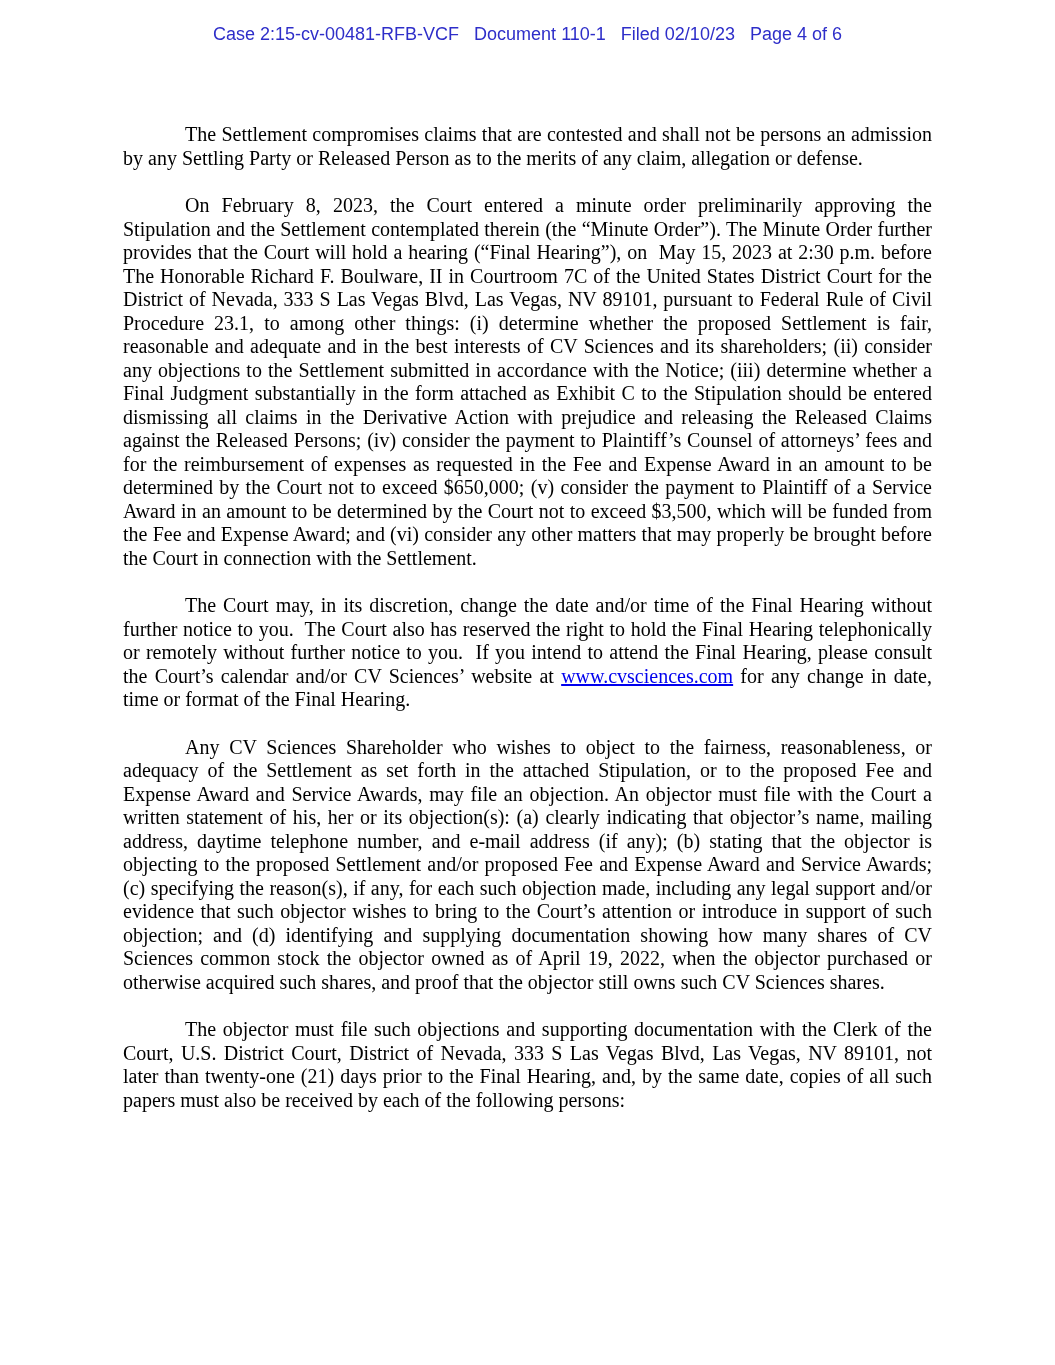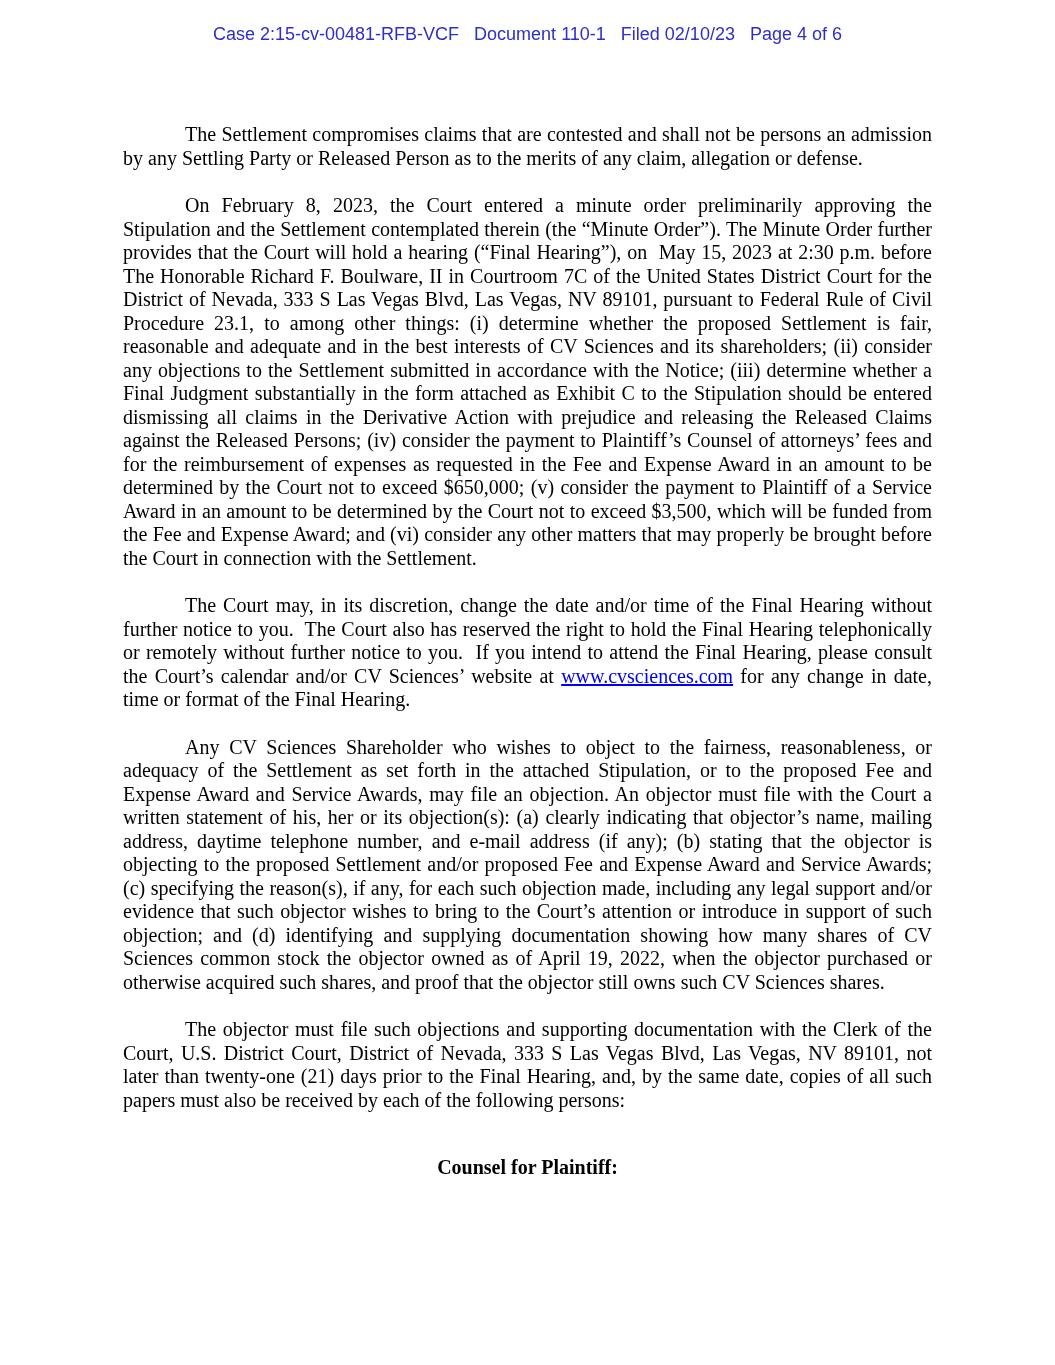--- a/index.html
+++ b/index.html
@@ -66,16 +66,15 @@
     <p>The Settlement compromises claims that are contested and shall not be persons an admission by any Settling Party or Released Person as to the merits of any claim, allegation or defense.</p>
 
     <p>On February 8, 2023, the Court entered a minute order preliminarily approving the Stipulation and the Settlement contemplated therein (the “Minute Order”). The Minute Order further provides that the Court will hold a hearing (“Final Hearing”), on  May 15, 2023 at 2:30 p.m. before The Honorable Richard F. Boulware, II in Courtroom 7C of the United States District Court for the District of Nevada, 333 S Las Vegas Blvd, Las Vegas, NV 89101, pursuant to Federal Rule of Civil Procedure 23.1, to among other things: (i) determine whether the proposed Settlement is fair, reasonable and adequate and in the best interests of CV Sciences and its shareholders; (ii) consider any objections to the Settlement submitted in accordance with the Notice; (iii) determine whether a Final Judgment substantially in the form attached as Exhibit C to the Stipulation should be entered dismissing all claims in the Derivative Action with prejudice and releasing the Released Claims against the Released Persons; (iv) consider the payment to Plaintiff’s Counsel of attorneys’ fees and for the reimbursement of expenses as requested in the Fee and Expense Award in an amount to be determined by the Court not to exceed $650,000; (v) consider the payment to Plaintiff of a Service Award in an amount to be determined by the Court not to exceed $3,500, which will be funded from the Fee and Expense Award; and (vi) consider any other matters that may properly be brought before the Court in connection with the Settlement.</p>
 
     <p><span>The Court may, in its discretion, change the date and/or time of the Final Hearing without further notice to you.  The Court also has reserved the right to hold the Final Hearing telephonically or remotely without further notice to you.  If you intend to attend the Final Hearing, please consult the Court’s calendar and/or CV Sciences’ website at </span><a class="doc-link">www.cvsciences.com</a><span> for any change in date, time or format of the Final Hearing.</span></p>
 
     <p>Any CV Sciences Shareholder who wishes to object to the fairness, reasonableness, or adequacy of the Settlement as set forth in the attached Stipulation, or to the proposed Fee and Expense Award and Service Awards, may file an objection. An objector must file with the Court a written statement of his, her or its objection(s): (a) clearly indicating that objector’s name, mailing address, daytime telephone number, and e-mail address (if any); (b) stating that the objector is objecting to the proposed Settlement and/or proposed Fee and Expense Award and Service Awards; (c) specifying the reason(s), if any, for each such objection made, including any legal support and/or evidence that such objector wishes to bring to the Court’s attention or introduce in support of such objection; and (d) identifying and supplying documentation showing how many shares of CV Sciences common stock the objector owned as of April 19, 2022, when the objector purchased or otherwise acquired such shares, and proof that the objector still owns such CV Sciences shares.</p>
 
     <p>The objector must file such objections and supporting documentation with the Clerk of the Court, U.S. District Court, District of Nevada, 333 S Las Vegas Blvd, Las Vegas, NV 89101, not later than twenty-one (21) days prior to the Final Hearing, and, by the same date, copies of all such papers must also be received by each of the following persons:</p>
 
-    <h3 class="section-heading">Counsel for Plaintiff:</h3>
 
   </div>
 </div>
 
 </body></html>

